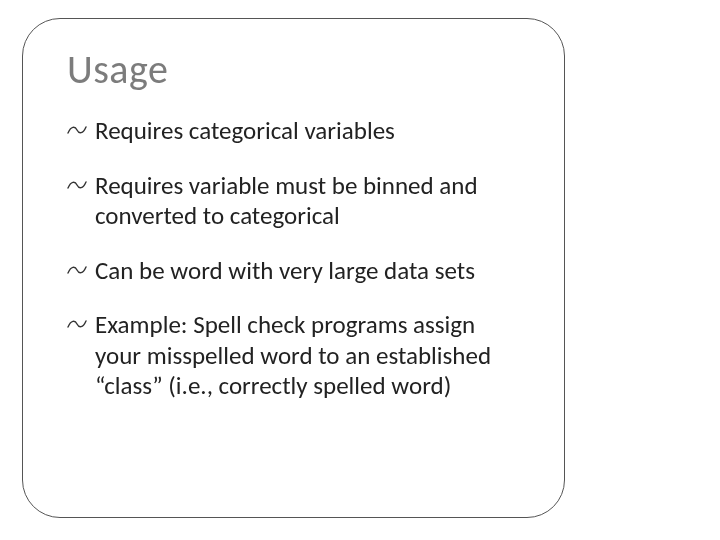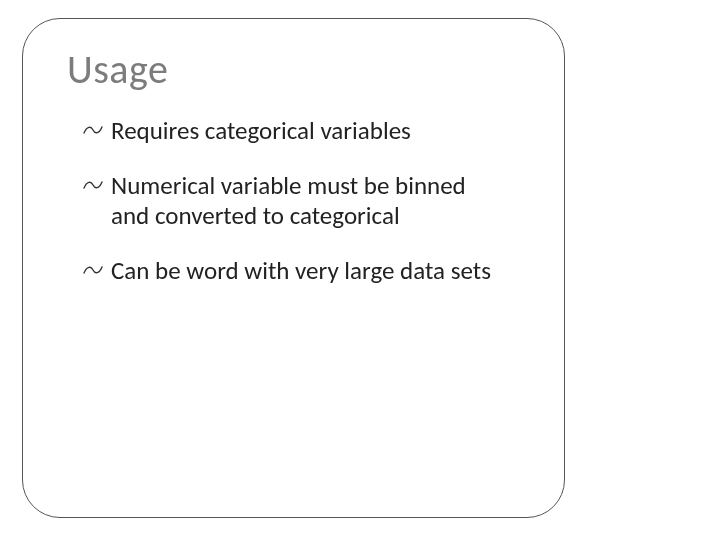--- a/index.html
+++ b/index.html
@@ -26,21 +26,21 @@
     padding: 26px 44px 30px 44px;
   }
   .title {
     font-size: 40px;
     font-weight: 400;
     color: #7c7c7c;
     margin: 0 0 22px 0;
     letter-spacing: 0.5px;
   }
   .bullets {
-    margin: 16px;
+    margin: 0;
     padding: 0;
   }
   .bullet {
     list-style: none;
     position: relative;
     padding-left: 28px;
     font-size: 25px;
     line-height: 1.22;
     color: #222;
     margin-bottom: 24px;
@@ -76,25 +76,33 @@
             </svg>
         </span>
         <span>Requires categorical variables</span>
       </li>
       <li class="bullet">
         <span class="bullet-icon">
           <svg viewBox="0 0 20 16">
               <path d="M1 11 C 4 4, 8 4, 10 8 C 12 12, 16 12, 19 5" stroke="#333" stroke-width="1.4" fill="none" stroke-linecap="round"></path>
             </svg>
         </span>
-        <span>Numerical variable must be binned and converted to categorical</span>
+        <span>Requires variable must be binned and converted to categorical</span>
       </li>
       <li class="bullet">
         <span class="bullet-icon">
           <svg viewBox="0 0 20 16">
               <path d="M1 11 C 4 4, 8 4, 10 8 C 12 12, 16 12, 19 5" stroke="#333" stroke-width="1.4" fill="none" stroke-linecap="round"></path>
             </svg>
         </span>
         <span>Can be word with very large data sets</span>
       </li>
+      <li class="bullet">
+        <span class="bullet-icon">
+          <svg viewBox="0 0 20 16">
+              <path d="M1 11 C 4 4, 8 4, 10 8 C 12 12, 16 12, 19 5" stroke="#333" stroke-width="1.4" fill="none" stroke-linecap="round"></path>
+            </svg>
+        </span>
+        <span>Example:  Spell check programs assign your misspelled word to an established  “class” (i.e., correctly spelled word)</span>
+      </li>
     </ul>
   </div>
 </div>
 
 </body></html>

